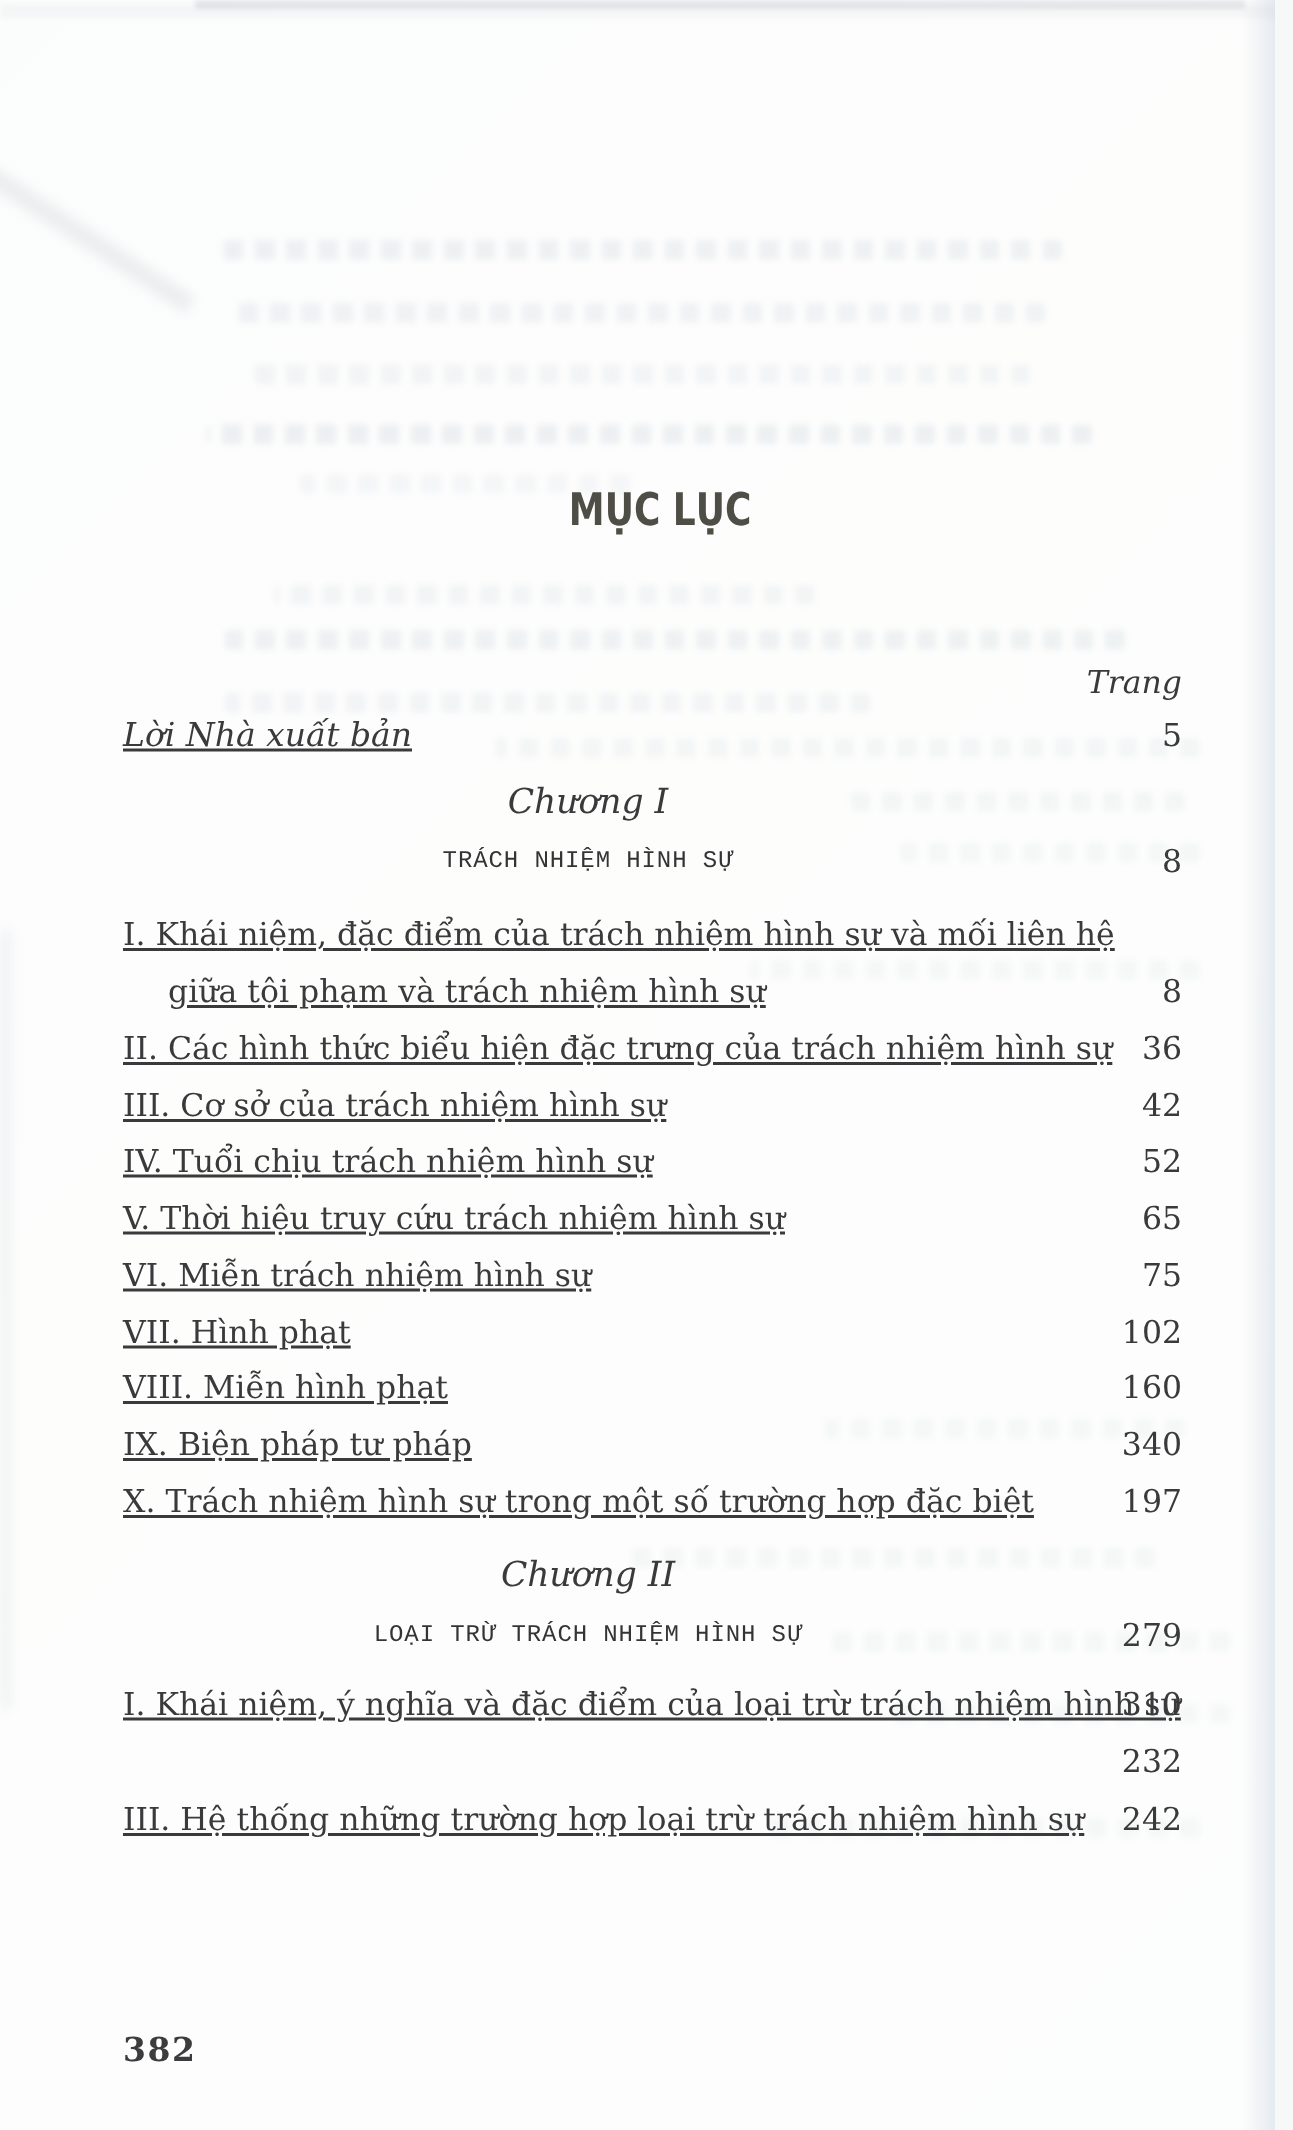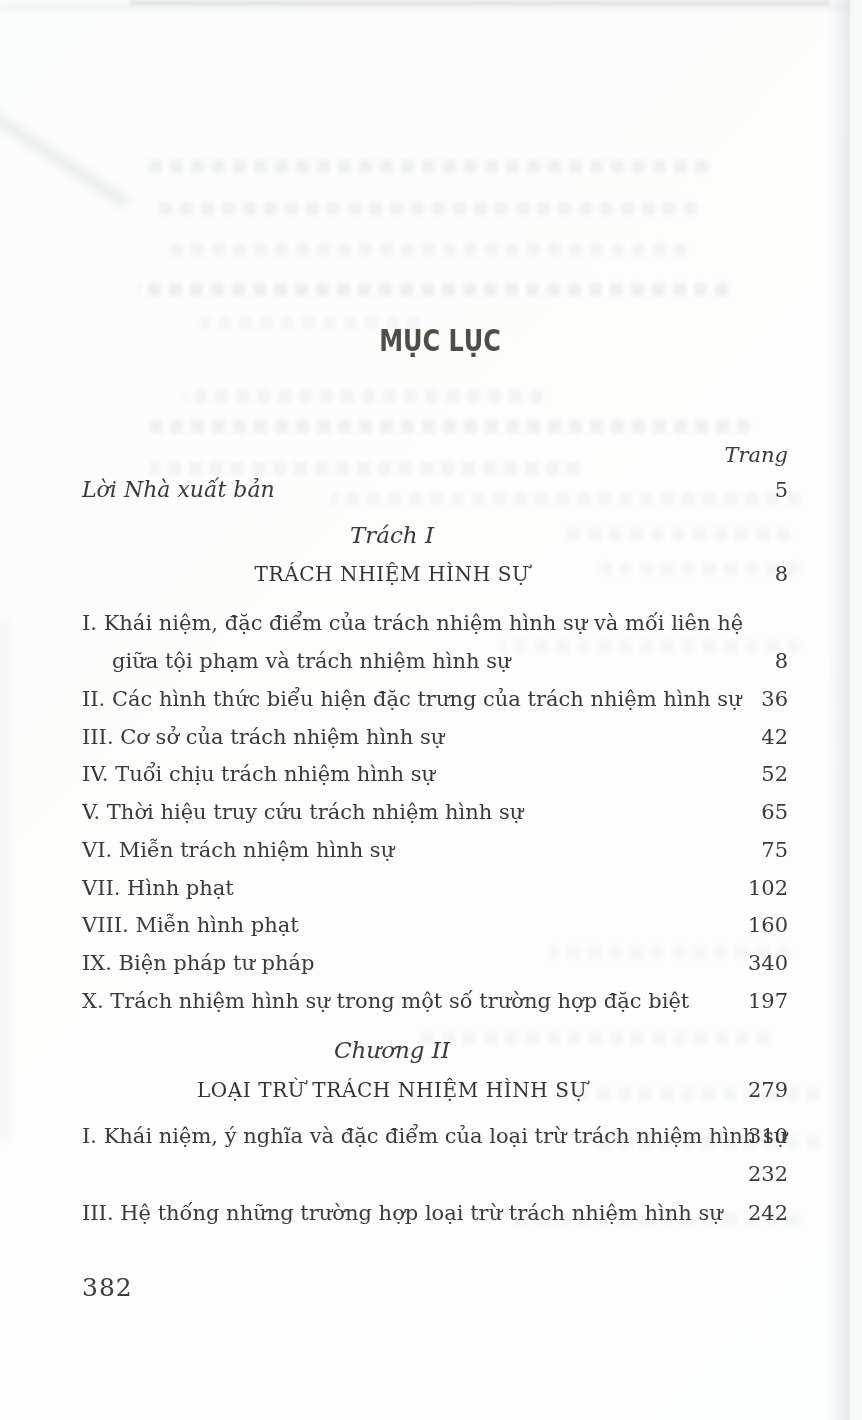--- a/index.html
+++ b/index.html
@@ -38,33 +38,33 @@
   
   .doc-title{
     position:absolute;left:0;top:325px;width:880px;text-align:center;
     font-family:"DejaVu Sans","Liberation Sans",sans-serif;
     font-weight:700;font-size:30px;line-height:32px;color:#4e4e46;
     letter-spacing:0px;
   }
   .doc-title .squeeze{display:inline-block;transform:scaleX(.8);transform-origin:center;}
   .row{position:absolute;left:82px;right:62px;height:32px;
     font-size:21px;line-height:28px;color:#3a3a3c;}
-  .row .lbl{display:inline-block;}
+  .row .lbl{display:inline-block;text-decoration:underline;}
   .row .pg{position:absolute;right:0;top:0;}
   .italic{font-style:italic;}
   .preface{font-size:22px;}
   .kicker{font-style:italic;font-size:23px;}
   .chapcenter{display:block;text-align:center;padding-right:86px;}
-  .chaptitle{font-size:20px;letter-spacing:.6px;color:#343436;}
+  .chaptitle{font-size:16px;letter-spacing:.6px;color:#343436;font-family:Liberation Mono, monospace;}
   .indent2{padding-left:30px;}
   .trang-row{font-style:italic;font-size:21px;}
   .trang-row .pg{}
   .footer-folio{
-    position:absolute;left:82px;top:1273px;
-    font-size:25px;color:#3c3c3e;letter-spacing:1px;
+    position:absolute;left:82px;top:1354px;
+    font-size:22px;color:#3c3c3e;letter-spacing:1px;font-weight:bold;
   }
 </style>
 </head>
 <body>
 
 <div class="page">
 
   <div class="edge-top"></div>
   <div class="edge-top2"></div>
   <div class="edge-right"></div>
@@ -96,21 +96,21 @@
   <div class="row trang-row" style="top:441px">
     <span class="pg">Trang</span>
   </div>
 
   <div class="row" style="top:476px">
     <span class="lbl italic preface">Lời Nhà xuất bản</span>
     <span class="pg">5</span>
   </div>
 
   <div class="row" style="top:521px">
-    <span class="chapcenter kicker">Trách I</span>
+    <span class="chapcenter kicker">Chương I</span>
   </div>
   <div class="row" style="top:560px">
     <span class="chapcenter chaptitle">TRÁCH NHIỆM HÌNH SỰ</span>
     <span class="pg">8</span>
   </div>
 
   <div class="row" style="top:609px">
     <span class="lbl">I. Khái niệm, đặc điểm của trách nhiệm hình sự và mối liên hệ</span>
   </div>
   <div class="row" style="top:647px">

